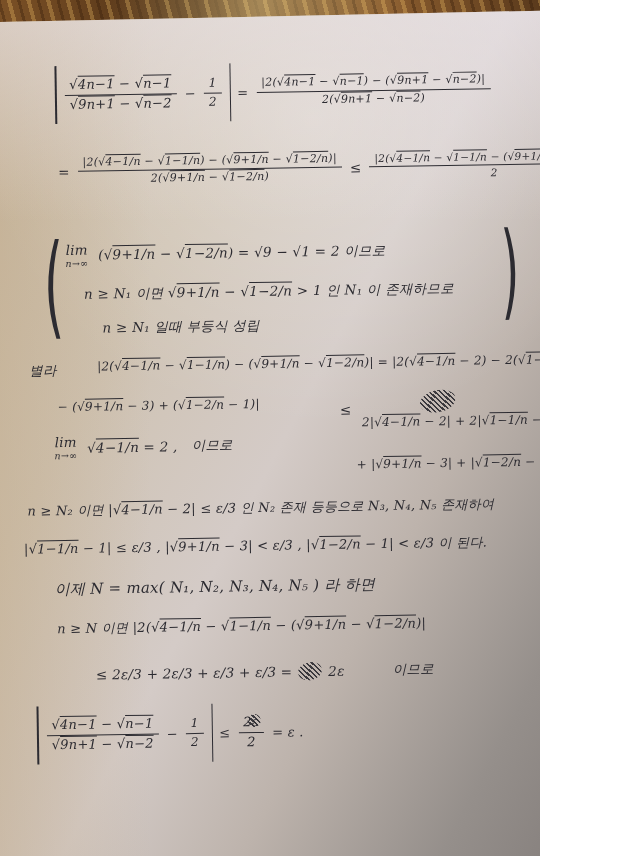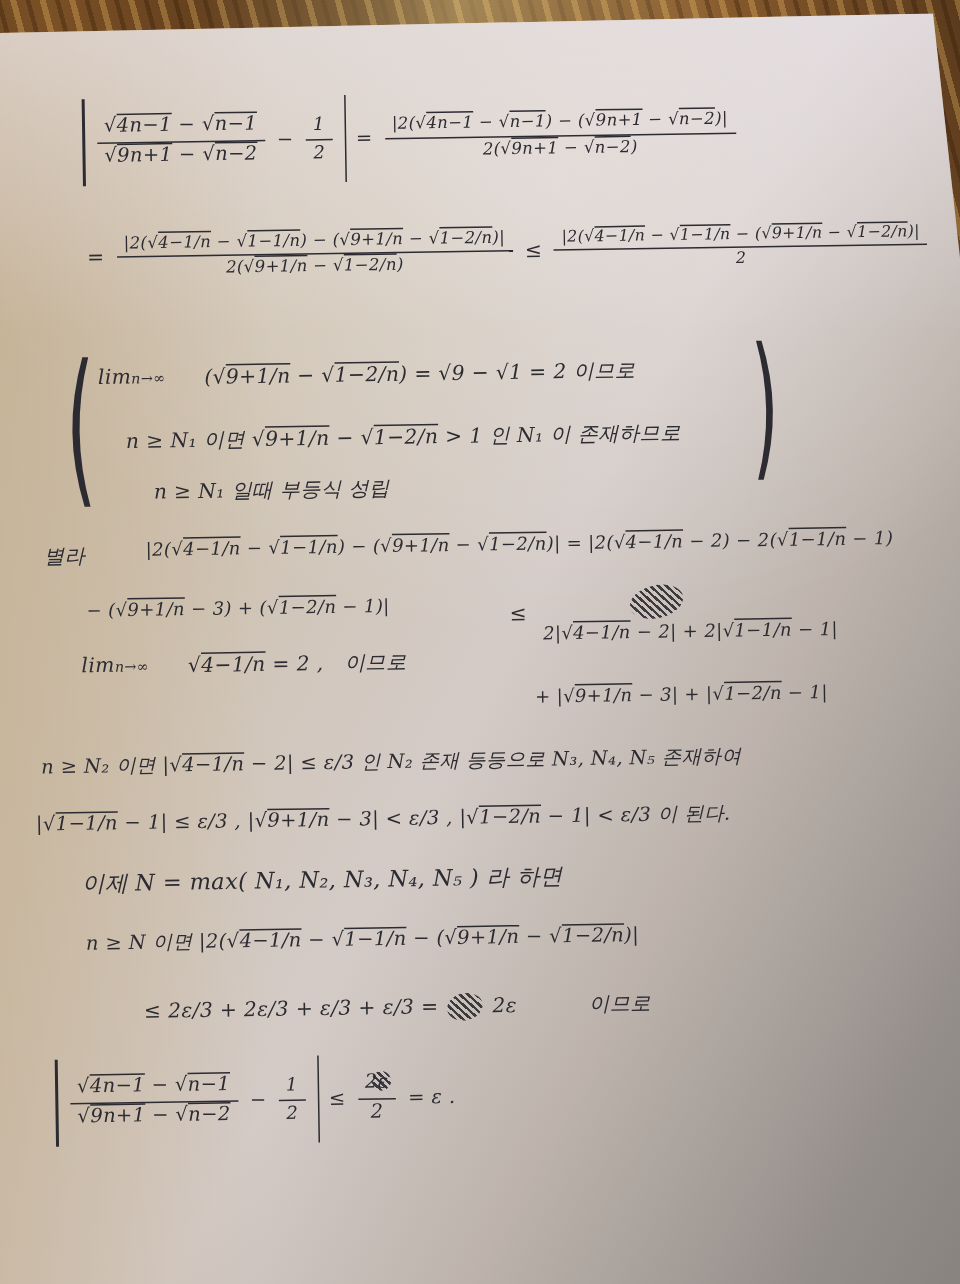--- a/index.html
+++ b/index.html
@@ -1,16 +1,16 @@
 <!DOCTYPE html>
 <html><head>
 <meta charset="utf-8">
 <style>
   html,body{margin:0;padding:0;}
-  .screen{position:relative;width:640px;height:856px;overflow:hidden;
+  .screen{position:relative;width:540px;height:856px;overflow:hidden;
     font-family:"DejaVu Serif", serif;}
   
   .wood{position:absolute;inset:0;
     background:
       radial-gradient(40% 120% at 48% 0%, rgba(255,230,160,.45), transparent 70%),
       repeating-linear-gradient(75deg, rgba(255,205,110,.28) 0 4px, transparent 4px 10px,
         rgba(50,26,8,.35) 10px 13px, transparent 13px 19px),
       linear-gradient(75deg,#3c2410,#7a5026 30%,#4a2d14 55%,#8a5c2e 80%,#5a3a1c);}
   
   .paper{position:absolute;inset:0;overflow:hidden;
@@ -22,21 +22,21 @@
       linear-gradient(118deg,#c9baa4 0%,#cfc3b3 30%,#d4cbc7 52%,#bdb3ac 70%,#958f8b 90%,#898380 100%);}
   .sheet{position:absolute;inset:0;transform:rotate(-0.9deg);transform-origin:320px 420px;
     color:#2c2b31;font-style:italic;letter-spacing:.25px;}
   .row{position:absolute;display:flex;align-items:center;gap:6px;white-space:nowrap;font-size:13.5px;}
   .frac{display:inline-flex;flex-direction:column;align-items:center;vertical-align:middle;
     margin:0 2px;line-height:1.3;}
   .frac .num{border-bottom:1.5px solid currentColor;padding:0 5px 1px;text-align:center;}
   .frac .den{padding-top:1px;text-align:center;}
   .vin{text-decoration:overline;}
   .abar{display:inline-block;width:1.6px;background:currentColor;align-self:center;}
-  .lim{display:inline-flex;flex-direction:row;align-items:center;line-height:1;margin-right:20px;}
+  .lim{display:inline-flex;flex-direction:column;align-items:center;line-height:1;margin-right:4px;}
   .lim .sub{font-size:9.5px;margin-top:1px;}
   .paren{position:absolute;font-style:normal;font-family:"DejaVu Sans",sans-serif;
     transform:scaleX(.45);transform-origin:center;line-height:.92;}
   .scrib{display:inline-block;border-radius:50%;
     background:repeating-linear-gradient(55deg,#2c2b31 0 1.6px,transparent 1.6px 3.6px);
     transform:rotate(-12deg);opacity:.9;}
   .fs15{font-size:15px}.fs13{font-size:13px}.fs12{font-size:12px}.fs11{font-size:11px}.fs10{font-size:10.5px}
 </style>
 </head>
 <body>

